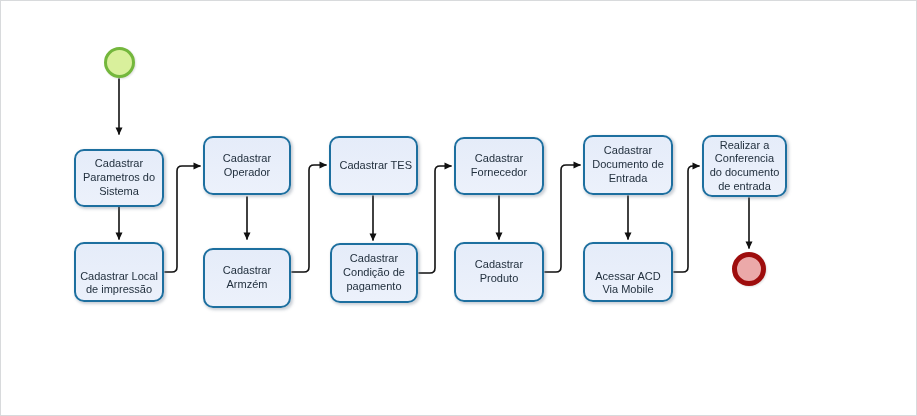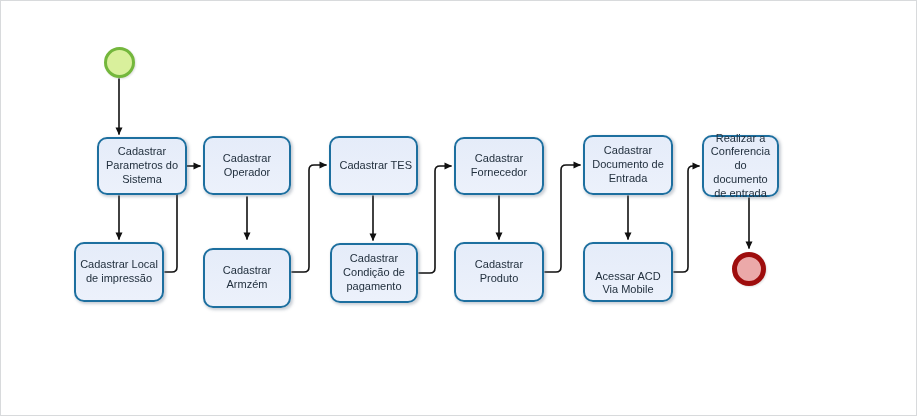--- a/index.html
+++ b/index.html
@@ -80,24 +80,24 @@
     <path class="conn" d="M418,272 H429 Q434,272 434,267 V170 Q434,165 439,165 H450" marker-end="url(#arrow)"></path>
     <path class="conn" d="M498,195 V238" marker-end="url(#arrow)"></path>
     <path class="conn" d="M544,271 H555 Q560,271 560,266 V169 Q560,164 565,164 H579" marker-end="url(#arrow)"></path>
     <path class="conn" d="M627,195 V238" marker-end="url(#arrow)"></path>
     <path class="conn" d="M673,271 H682 Q687,271 687,266 V170 Q687,165 692,165 H698" marker-end="url(#arrow)"></path>
     <path class="conn" d="M748,197 V247" marker-end="url(#arrow)"></path>
   </svg>
 
   <div class="event start" style="left:103px; top:46px;"></div>
 
-  <div class="task" style="left:73px; top:136px; width:90px; height:58px;margin-left:23px;">
+  <div class="task" style="left:73px; top:148px; width:90px; height:58px;">
     <span>Cadastrar Parametros do Sistema</span>
   </div>
-  <div class="task" style="left:73px; top:241px; width:90px; height:60px;">
+  <div class="task" style="left:73px; top:241px; width:90px; height:60px;align-items:flex-end;">
     <span>Cadastrar Local de impressão</span>
   </div>
   <div class="task" style="left:202px; top:135px; width:88px; height:59px;">
     <span>Cadastrar Operador</span>
   </div>
   <div class="task" style="left:202px; top:247px; width:88px; height:60px;">
     <span>Cadastrar Armzém</span>
   </div>
   <div class="task" style="left:328px; top:135px; width:89px; height:59px;justify-content:flex-end;">
     <span>Cadastrar TES</span>
@@ -110,19 +110,19 @@
   </div>
   <div class="task" style="left:453px; top:241px; width:90px; height:60px;justify-content:center;">
     <span>Cadastrar Produto</span>
   </div>
   <div class="task" style="left:582px; top:134px; width:90px; height:60px;">
     <span>Cadastrar Documento de Entrada</span>
   </div>
   <div class="task" style="left:582px; top:241px; width:90px; height:60px;align-items:flex-end;">
     <span>Acessar ACD Via Mobile</span>
   </div>
-  <div class="task" style="left:701px; top:134px; width:77px; height:62px;">
+  <div class="task" style="left:701px; top:134px; width:85px; height:62px;">
     <span>Realizar a Conferencia do documento de entrada</span>
   </div>
 
   <div class="event end" style="left:731px; top:251px;"></div>
 
 </div>
 
 </body></html>

